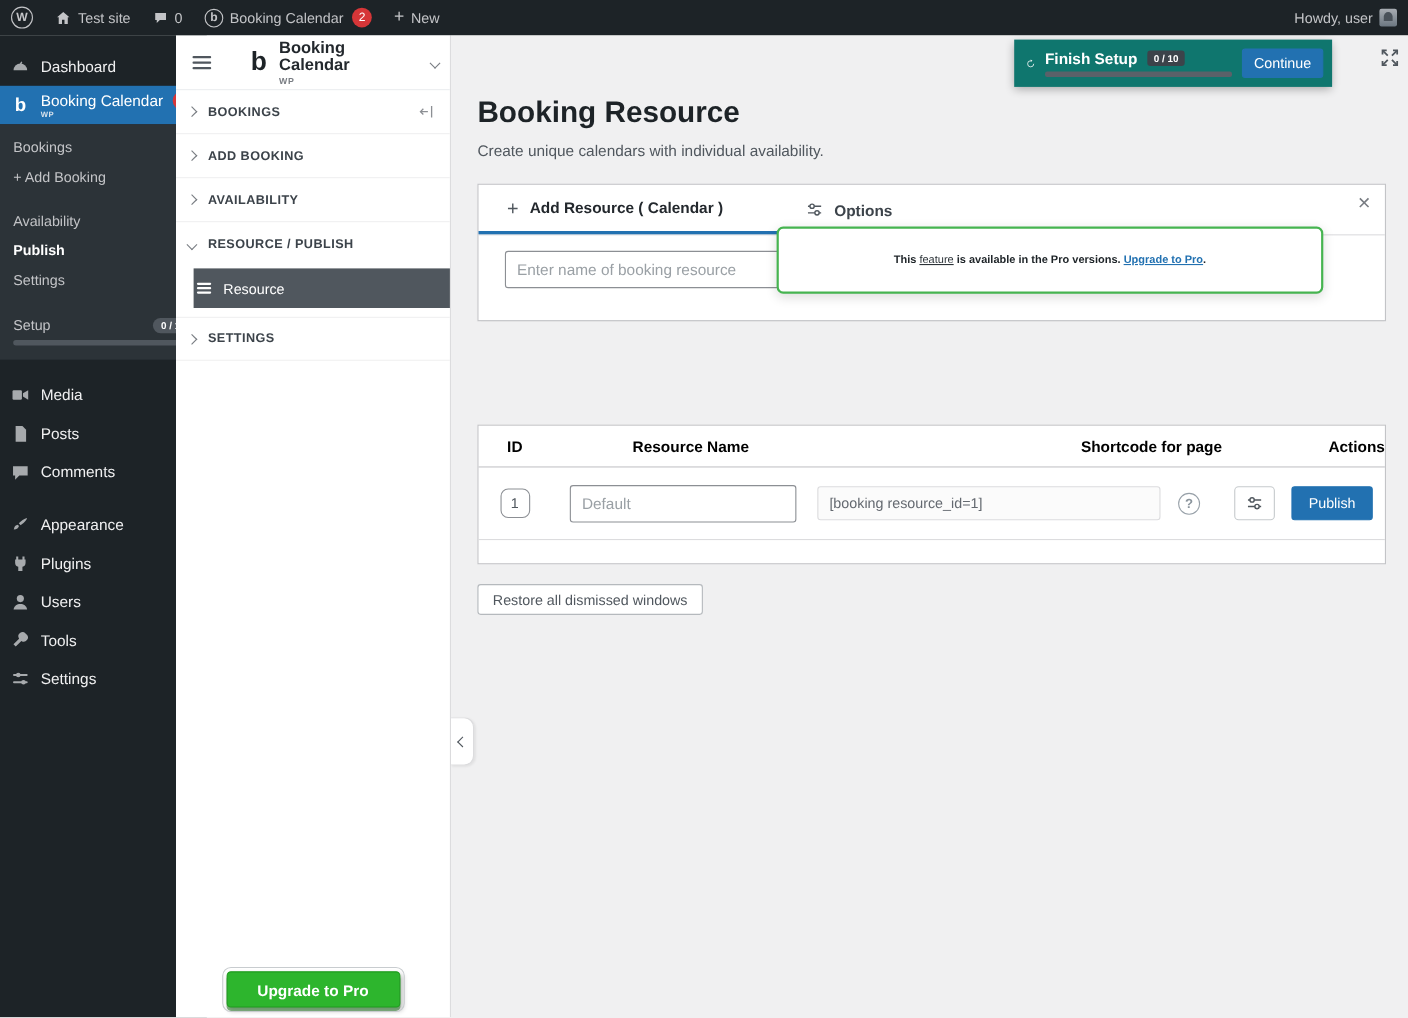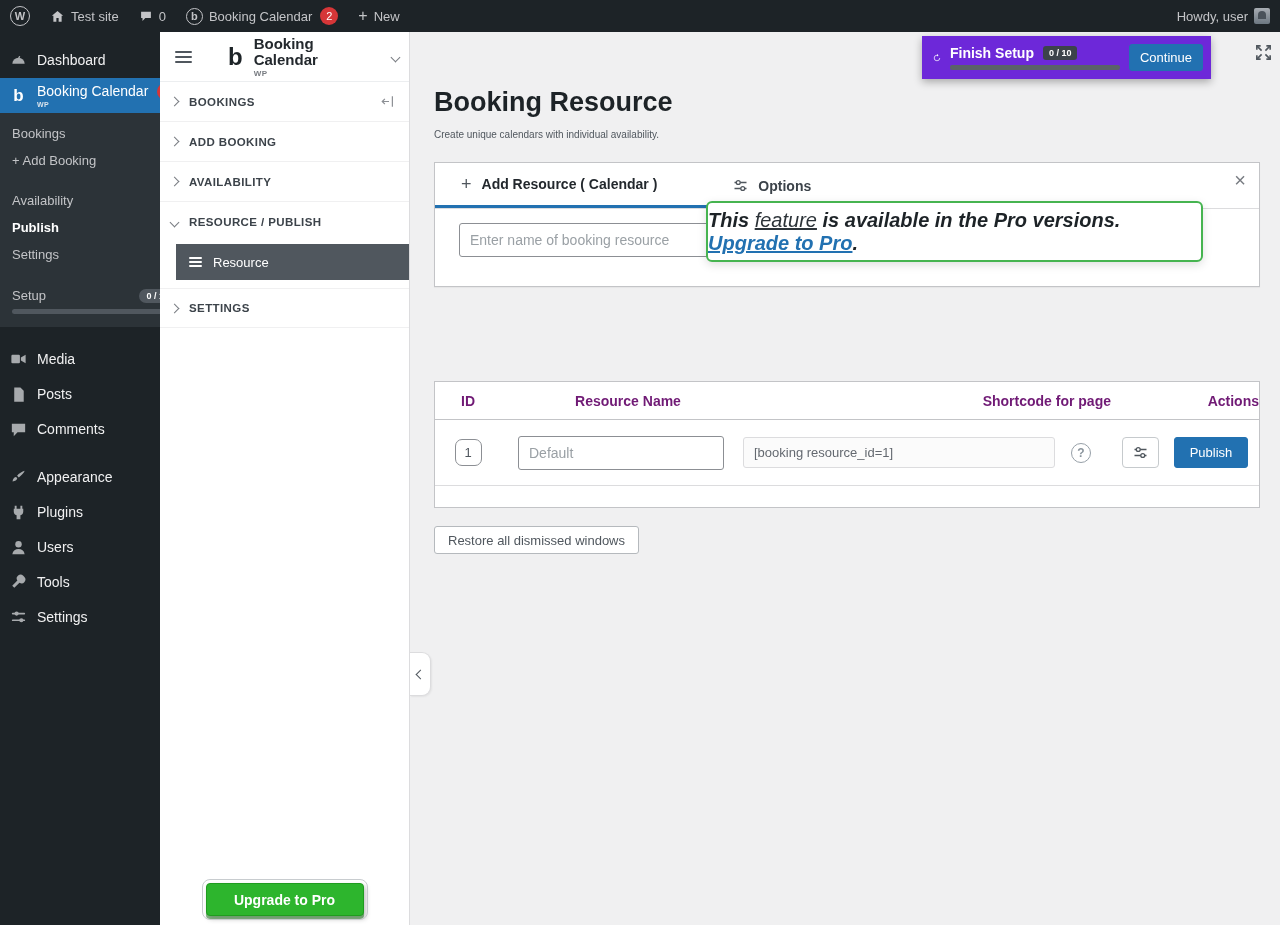--- a/index.html
+++ b/index.html
@@ -58,67 +58,67 @@
   .chev { display:inline-block; width:7px; height:7px; border-right:1.7px solid #787c82; border-bottom:1.7px solid #787c82; }
   .chev.right { transform:rotate(-45deg); }
   .chev.down { transform:rotate(45deg); }
   .chev.left { transform:rotate(135deg); border-color:#50575e; }
   .pn-header .chev { margin-left:2px; margin-top:2px; }
   .pn-menu { border-top:1px solid #eceef0; }
   .pn-section { height:40px; display:flex; align-items:center; gap:11px; padding:0 14px 0 11px;
     border-bottom:1px solid #f0f0f1; font-size:11.5px; font-weight:700; letter-spacing:.4px; color:#3c434a; cursor:pointer; }
   .pn-section .dock { margin-left:auto; cursor:pointer; }
   .pn-active-item { margin:2px 0 8px 16px; background:#50575e; color:#fff; height:36px;
-    display:flex; align-items:center; gap:11px; padding:0 13px; font-size:13px; cursor:pointer; }
+    display:flex; align-items:center; gap:11px; padding:0 3px; font-size:13px; cursor:pointer; }
   .mini-burger i { display:block; width:13px; height:1.8px; background:#fff; margin:2.6px 0; border-radius:1px; }
   .upgrade-btn { position:absolute; bottom:9px; left:50%; transform:translateX(-50%);
     width:158px; height:33px; background:#2db52d; color:#fff; font-weight:700; font-size:14px;
     border:1px solid #1f9c1f; border-radius:4px; cursor:pointer; font-family:inherit;
     box-shadow:0 3px 0 rgba(20,110,20,.5), 2px 3px 5px rgba(0,0,0,.25); outline:1px solid #c8cccf; outline-offset:3px; }
 
   
   .main { position:absolute; top:32px; left:410px; right:0; bottom:0; background:#f0f0f1; padding:0 20px 0 24px; }
-  .finish-toast { position:absolute; left:512px; top:4px; width:289px; height:43px; background:#6d28d9;
+  .finish-toast { position:absolute; left:512px; top:4px; width:289px; height:43px; background:#0f766e;
     display:flex; align-items:center; padding:0 8px 0 11px; gap:9px; box-shadow:0 3px 8px rgba(0,0,0,.3); z-index:20; }
   .ft-mid { flex:1; }
   .ft-row { display:flex; align-items:center; gap:9px; }
   .ft-title { color:#fff; font-size:14px; font-weight:700; white-space:nowrap; }
   .ft-badge { background:#3c434a; color:#fff; font-size:9px; font-weight:700; padding:2px 6px; border-radius:3px; white-space:nowrap; }
   .ft-track { margin-top:4px; width:170px; height:5px; background:#5a6169; border-radius:2px; }
   .continue-btn { background:#2271b1; border:1px solid #2271b1; color:#fff; font-size:13px; height:27px;
     padding:0 10px; border-radius:3px; cursor:pointer; font-family:inherit; white-space:nowrap; }
   .fullscreen { position:absolute; right:7px; top:11px; cursor:pointer; }
 
   .page-title { margin-top:55px; font-size:27px; font-weight:600; color:#1d2327; }
-  .subtitle { margin-top:11px; font-size:10px; color:#50575e; }
+  .subtitle { margin-top:11px; font-size:14px; color:#50575e; }
 
   .resource-card { position:relative; margin-top:22px; background:#fff; border:1px solid #c3c4c7;
     height:125px; box-shadow:0 1px 1px rgba(0,0,0,.04); }
   .card-tabs { display:flex; align-items:stretch; height:46px; border-bottom:1px solid #dcdcde; position:relative; }
   .tab { display:flex; align-items:center; gap:10px; font-size:14px; font-weight:600; color:#23282d; cursor:pointer; }
   .tab.active { padding:0 56px 0 26px; border-bottom:3px solid #2271b1; }
   .tab.options { padding:0 10px; margin-left:10px; color:#3c434a; }
   .tab-plus { font-size:18px; font-weight:400; color:#50575e; line-height:1; }
   .card-close { position:absolute; right:13px; top:7px; font-size:20px; color:#787c82; cursor:pointer; line-height:1; }
   .card-body { padding:14px 24px; }
   .text-input { height:34px; border:1px solid #8c8f94; border-radius:3px; padding:0 10px; font-size:14px;
     color:#2c3338; font-family:inherit; background:#fff; }
   .text-input::placeholder { color:#9aa0a5; }
   .name-input { width:252px; }
 
   .pro-popup { position:absolute; left:271px; top:38px; width:497px; height:61px; background:#fff;
     border:2px solid #46b450; border-radius:6px; box-shadow:0 3px 10px rgba(0,0,0,.13);
-    display:flex; align-items:center; justify-content:center; font-size:20px; color:#1d2327; z-index:6;font-style:italic; }
+    display:flex; align-items:center; justify-content:center; font-size:10px; color:#1d2327; z-index:6; }
   .pp-text b { font-weight:700; }
   .pp-feature { color:#2c3338; font-weight:400; text-decoration:underline; cursor:pointer; }
   .pp-upgrade { color:#2271b1; font-weight:600; text-decoration:underline; cursor:pointer; }
 
   .res-table { margin-top:94px; background:#fff; border:1px solid #c3c4c7; }
   .t-head, .t-row { display:grid; grid-template-columns:66px 237px 373px 1fr; align-items:center; }
-  .t-head { height:38px; border-bottom:1px solid #c3c4c7; font-weight:700; font-size:14px; color:#701a75; }
+  .t-head { height:38px; border-bottom:1px solid #c3c4c7; font-weight:700; font-size:14px; color:#000000; }
   .c-id { text-align:center; }
   .th.c-name { padding-left:17px; text-align:center; }
   .th.c-short, .th.c-act { text-align:right; }
   .t-row { height:66px; border-bottom:1px solid #dcdcde; }
   .td.c-id { display:flex; justify-content:center; }
   .id-badge { width:27px; height:27px; border:1px solid #8c8f94; border-radius:7px; background:#fff;
     display:flex; align-items:center; justify-content:center; font-size:13px; color:#50575e; }
   .td.c-name { padding-left:17px; }
   .row-name { width:206px; }
   .td.c-short { display:flex; align-items:center; gap:16px; padding-left:5px; }

